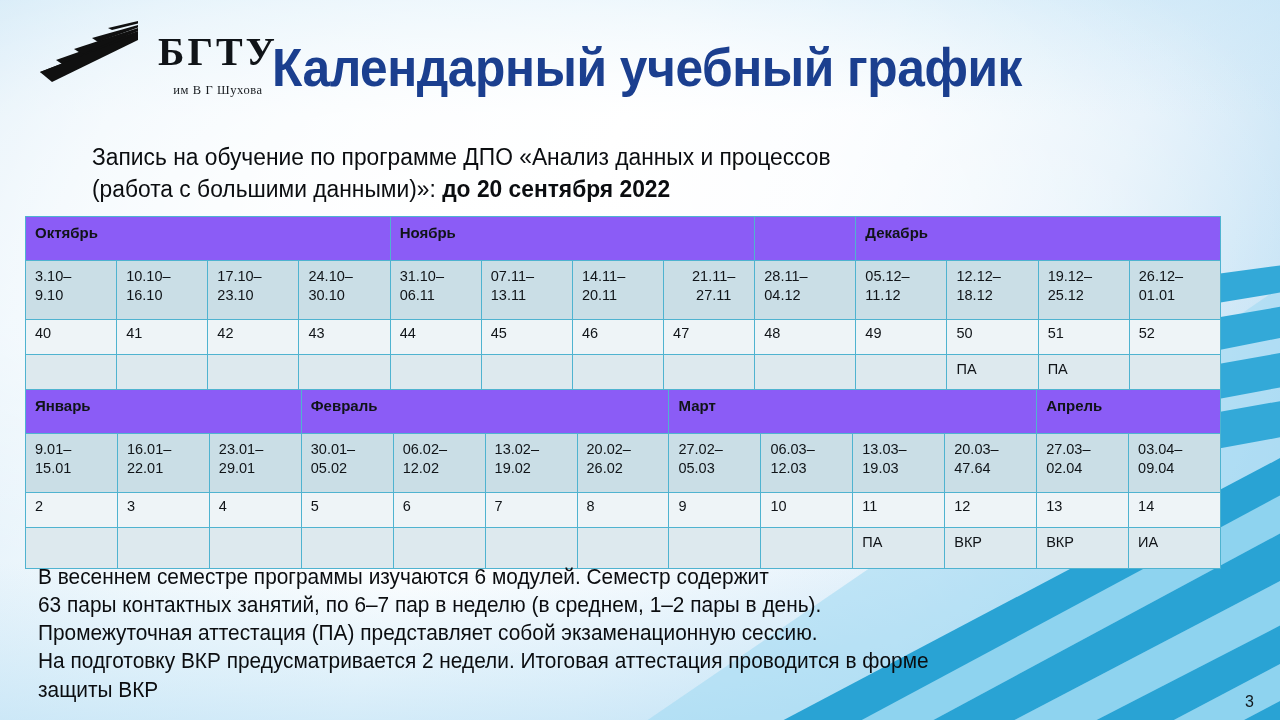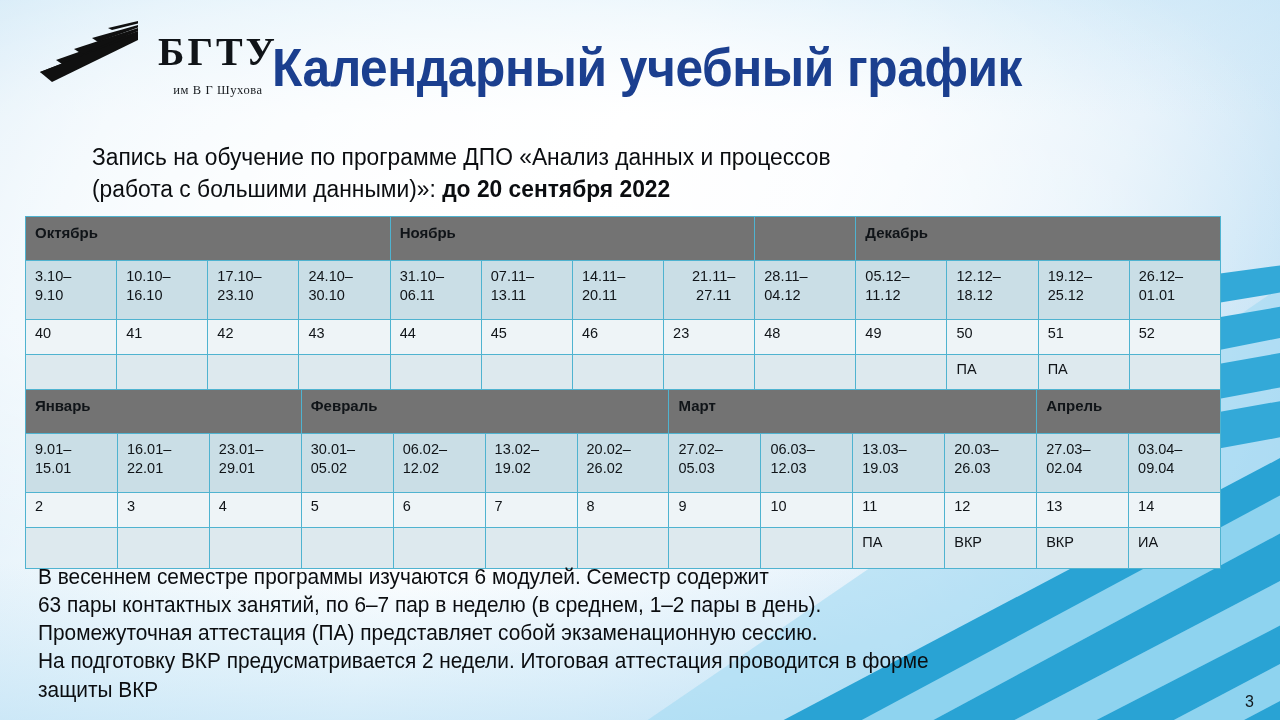--- a/index.html
+++ b/index.html
@@ -143,21 +143,21 @@
   .cal-table td {
     border: 1px solid #4fb3d0;
     padding: 0;
     vertical-align: top;
     font-size: 14.5px;
     color: #101418;
   }
 
   .row-month td {
     height: 36px;
-    background: #737373;
+    background: #8b5cf6;
     font-weight: 700;
     font-size: 15px;
     padding: 7px 0 0 9px;
     vertical-align: top;
   }
   .row-dates td {
     height: 52px;
     background: #cadee6;
     padding: 6px 0 0 9px;
     line-height: 1.32;
@@ -303,21 +303,21 @@
 01.01</td>
         </tr>
         <tr class="row-weeks">
           <td style="width: 7.69231%;">40</td>
           <td style="width: 7.69231%;">41</td>
           <td style="width: 7.69231%;">42</td>
           <td style="width: 7.69231%;">43</td>
           <td style="width: 7.69231%;">44</td>
           <td style="width: 7.69231%;">45</td>
           <td style="width: 7.69231%;">46</td>
-          <td style="width: 7.69231%;">23</td>
+          <td style="width: 7.69231%;">47</td>
           <td style="width: 7.69231%;">48</td>
           <td style="width: 7.69231%;">49</td>
           <td style="width: 7.69231%;">50</td>
           <td style="width: 7.69231%;">51</td>
           <td style="width: 7.69231%;">52</td>
         </tr>
         <tr class="row-marks">
           <td style="width: 7.69231%;"></td>
           <td style="width: 7.69231%;"></td>
           <td style="width: 7.69231%;"></td>
@@ -357,21 +357,21 @@
 19.02</td>
           <td style="width: 7.69231%;">20.02–
 26.02</td>
           <td style="width: 7.69231%;">27.02–
 05.03</td>
           <td style="width: 7.69231%;">06.03–
 12.03</td>
           <td style="width: 7.69231%;">13.03–
 19.03</td>
           <td style="width: 7.69231%;">20.03–
-26.03</td>
+47.64</td>
           <td style="width: 7.69231%;">27.03–
 02.04</td>
           <td style="width: 7.69231%;">03.04–
 09.04</td>
         </tr>
         <tr class="row-weeks">
           <td style="width: 7.69231%;">2</td>
           <td style="width: 7.69231%;">3</td>
           <td style="width: 7.69231%;">4</td>
           <td style="width: 7.69231%;">5</td>

